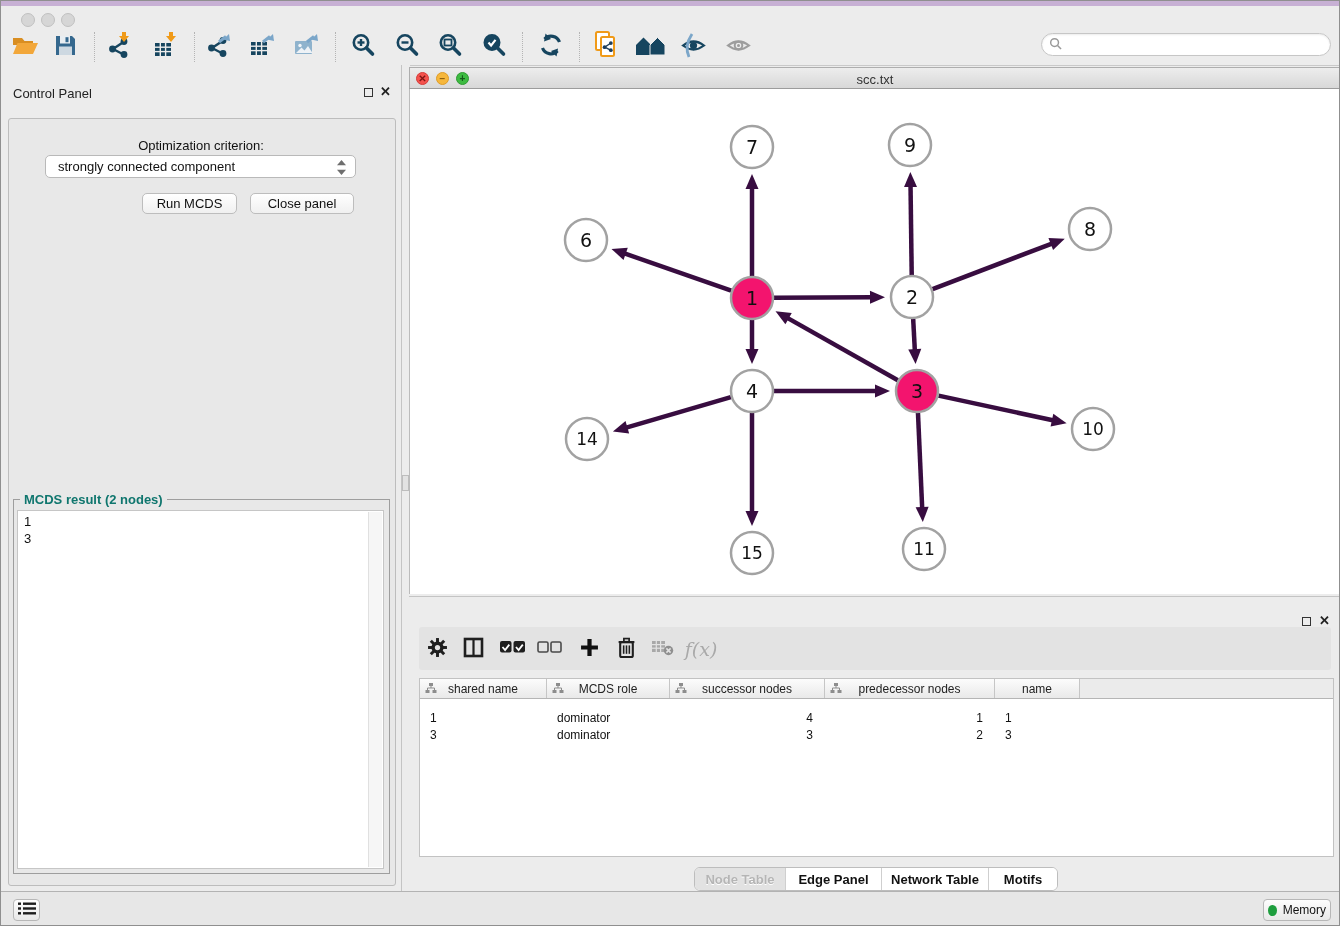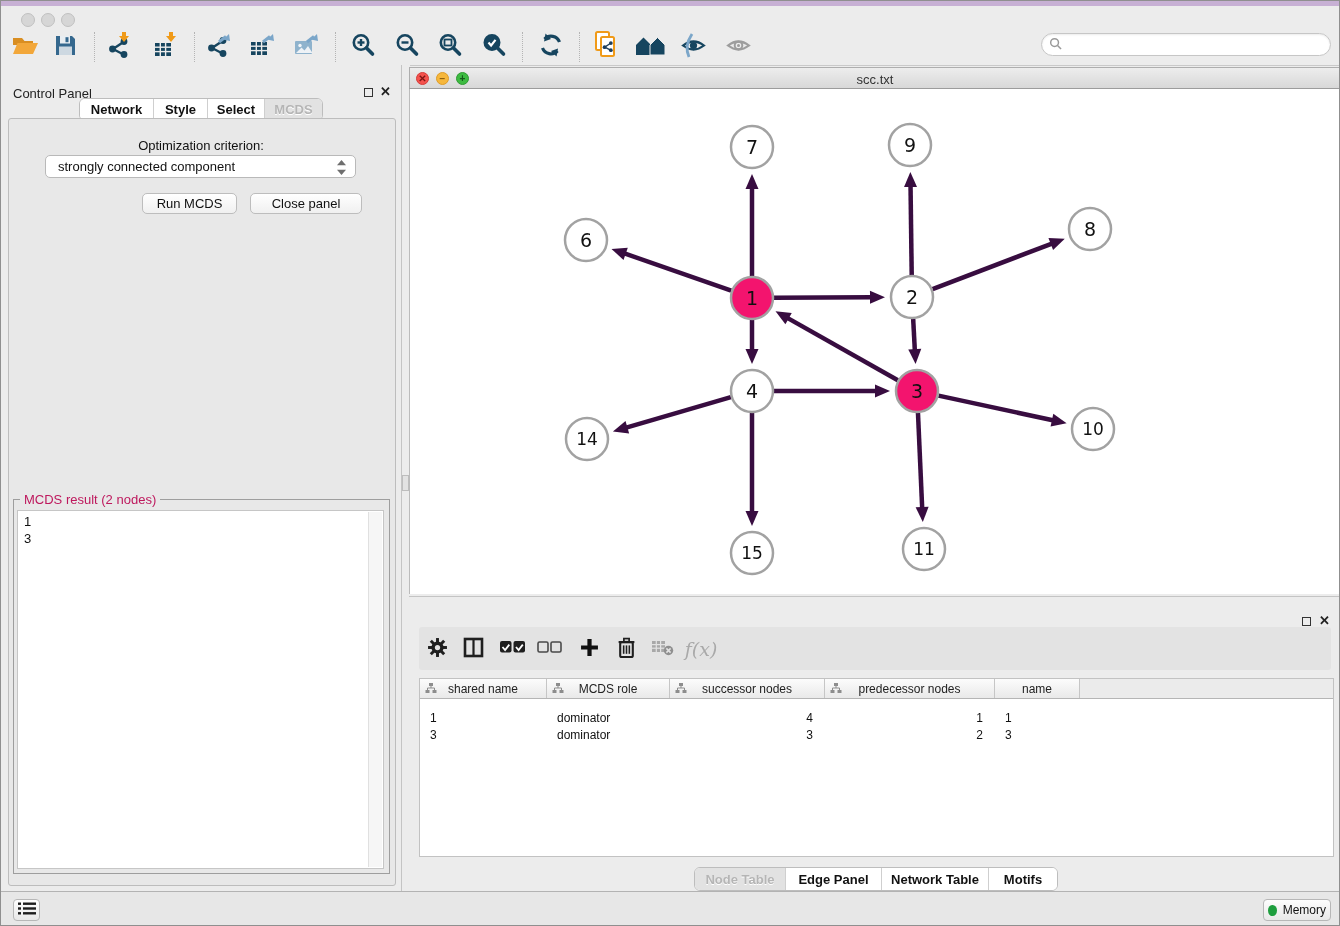--- a/index.html
+++ b/index.html
@@ -30,21 +30,21 @@
   .tabseg{display:flex;align-items:center;justify-content:center;font-size:13px;font-weight:600;color:#111;background:#fff;border-left:1px solid #cfcfcf;box-sizing:border-box;}
   .tabseg:first-child{border-left:none;}
   .tabseg.selected{background:#e2e2e2;color:#b5b5b5;text-shadow:0 1px 0 #fff;}
   .opt-label{position:absolute;left:0;width:100%;text-align:center;font-size:13px;color:#111;}
   .dropdown{position:absolute;left:44px;top:158px;width:311px;height:23px;background:#fff;border:1px solid #b9b9b9;border-radius:5px;
             box-sizing:border-box;display:flex;align-items:center;font-size:13px;color:#111;padding-left:12px;}
   .dd-chev{position:absolute;right:8px;top:3px;}
   .pushbtn{position:absolute;top:192px;height:21px;background:linear-gradient(#ffffff,#f0f0f0);border:1px solid #bdbdbd;border-radius:5px;
            box-sizing:border-box;display:flex;align-items:center;justify-content:center;font-size:13px;color:#111;margin-left:47px;}
   .groupbox{position:absolute;left:12px;top:498px;width:375px;height:373px;border:1px solid #9e9e9e;}
-  .groupbox-label{position:absolute;left:6px;top:-8px;background:#e8e8e8;padding:0 4px;font-size:13px;color:#be185d;}
+  .groupbox-label{position:absolute;left:6px;top:-8px;background:#e8e8e8;padding:0 4px;font-size:13px;color:#0f766e;font-weight:bold;}
   .result-area{position:absolute;left:3px;top:10px;width:367px;height:359px;background:#fff;border:1px solid #c6c6c6;box-sizing:border-box;
                font-size:13px;color:#111;line-height:17px;padding:2px 0 0 6px;}
   .result-scroll{position:absolute;right:1px;top:1px;bottom:1px;width:13px;background:#f6f6f6;border-left:1px solid #e0e0e0;}
   
   .vsplit{position:absolute;left:400px;top:64px;width:8px;height:826px;background:#ececec;border-left:1px solid #c4c4c4;}
   .grip{background:#e2e2e2;border:1px solid #bdbdbd;box-sizing:border-box;}
   
   .net-window{position:absolute;left:408px;top:64px;width:932px;height:530px;}
   .net-titlebar{position:absolute;left:0;top:2px;width:932px;height:22px;background:linear-gradient(#ededed,#d8d8d8);
                 border:1px solid #aeaeae;border-bottom-color:#9c9c9c;box-sizing:border-box;}
@@ -250,42 +250,36 @@
           <line x1="9.2" y1="9.2" x2="13" y2="13" stroke="#9a9a9a" stroke-width="1.6"></line>
         </svg></span>
     <input placeholder="" style="">
   </div>
 
   <div class="control-panel">
     <div class="panel-title abs" style="left:12px;top:9px">Control Panel</div>
     <span class="abs wbtn-float" style="left:363px;top:11px"></span>
     <span class="abs wbtn-close" style="left:379px;top:10px">✕</span>
 
-    <div class="tabstrip" id="control-tabs" style="left:78px;top:33px">
-        <div class="tabseg" style="width: 73px;">Network</div>
-        <div class="tabseg" style="width: 54px;">Style</div>
-        <div class="tabseg" style="width: 57px;">Select</div>
-        <div class="tabseg selected" style="width: 58px;">MCDS</div>
-      </div>
     <div class="cp-inner" style="top:53px"></div>
 
     <div class="opt-label" style="top:73px">Optimization criterion:</div>
 
     <div class="dropdown" style="top:90px">
       <span>strongly connected component</span>
       <span class="dd-chev">
         <svg width="11" height="17" viewBox="0 0 11 17">
             <polygon points="5.5,1 10,6.3 1,6.3" fill="#6e6e6e"></polygon>
             <polygon points="5.5,16 1,10.7 10,10.7" fill="#6e6e6e"></polygon>
           </svg>
       </span>
     </div>
 
     <div class="pushbtn" style="left:94px;width:95px;top:128px">Run MCDS</div>
-    <div class="pushbtn" style="left:202px;width:112px;top:128px">Close panel</div>
+    <div class="pushbtn" style="left:202px;width:104px;top:128px">Close panel</div>
 
     <div class="groupbox" style="top:434px">
       <div class="groupbox-label">MCDS result (2 nodes)</div>
       <div class="result-area" id="result-area">
         <div class="result-scroll"></div>
       <div>1</div>
           <div>3</div>
         </div>
     </div>
   </div>

